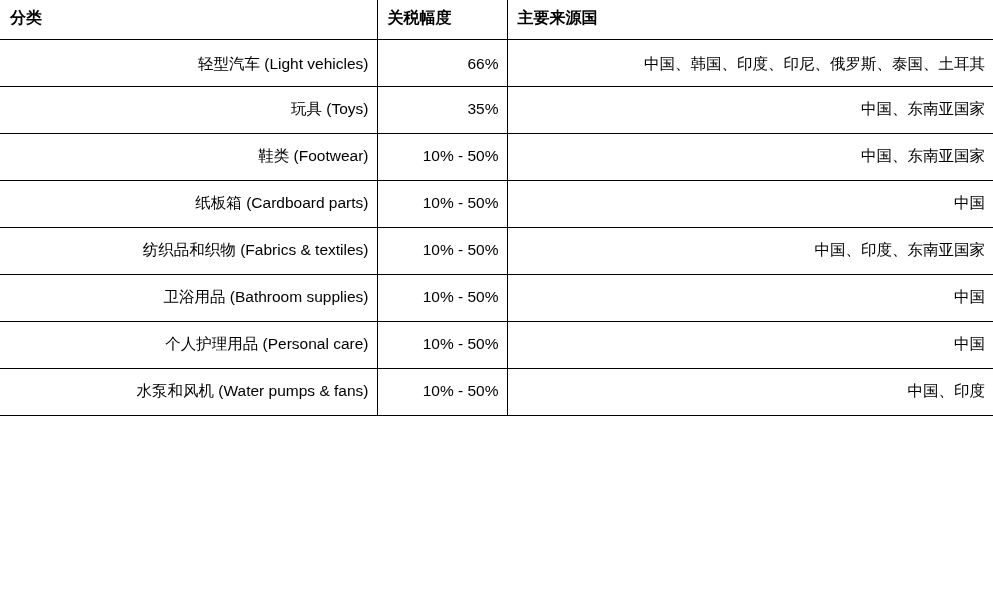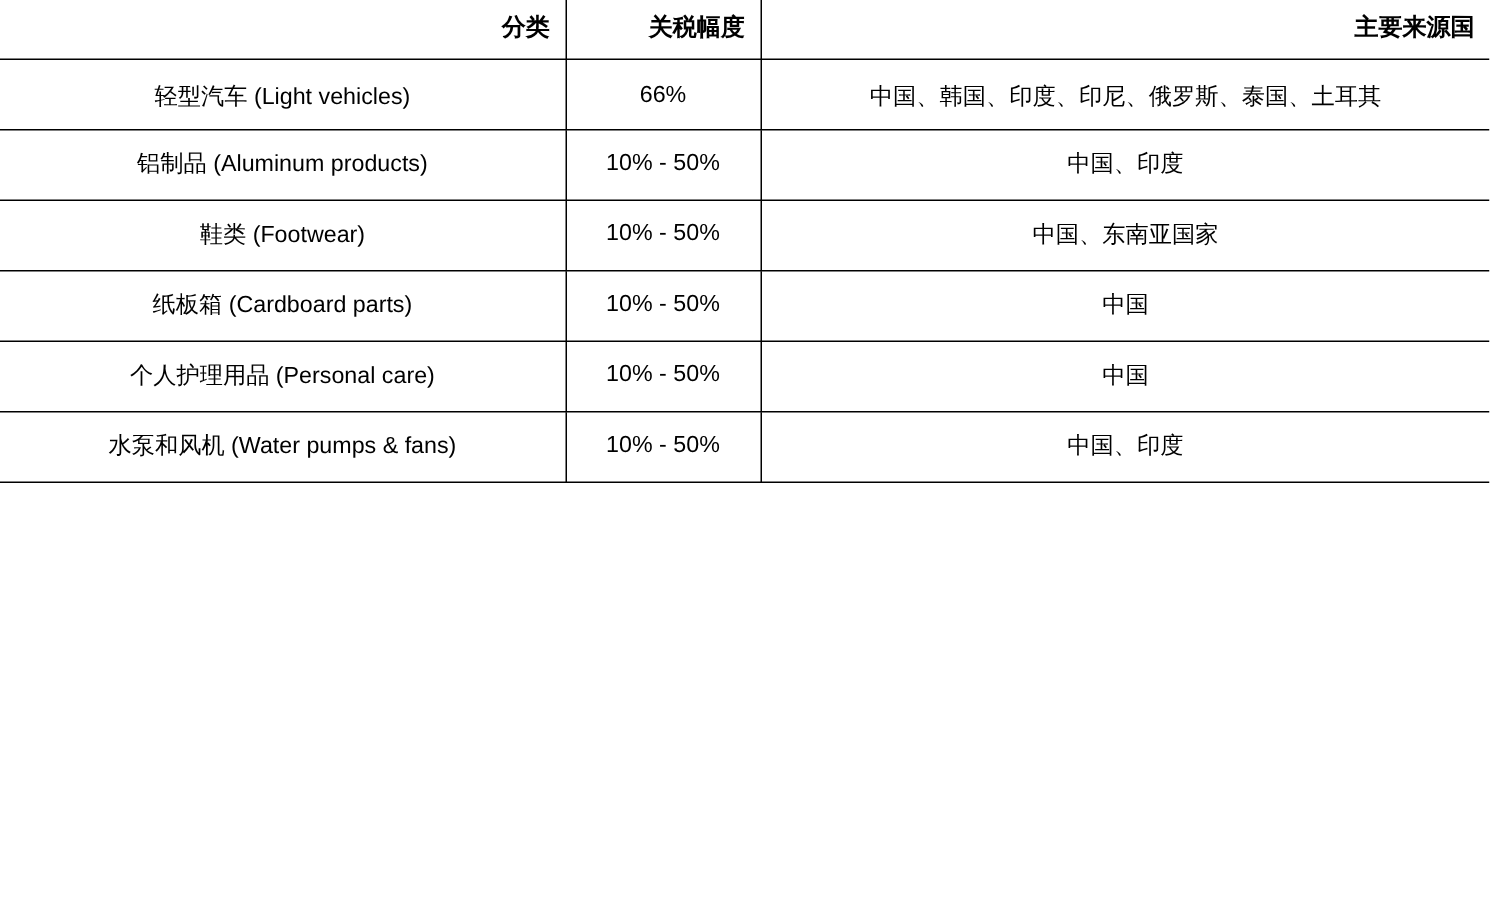--- a/index.html
+++ b/index.html
@@ -21,35 +21,35 @@
     font-size: 15.5px;
   }
   table.tariff-table col.col-category { width: 377px; }
   table.tariff-table col.col-rate { width: 130px; }
   table.tariff-table col.col-sources { width: 486px; }
 
   table.tariff-table th {
     border-bottom: 1px solid #000000;
     border-right: 1px solid #000000;
     font-weight: bold;
-    text-align: right;
+    text-align: left;
     padding: 8px 10px 10px 10px;
     vertical-align: middle;
     font-size: 16px;
     height: 30px;
     box-sizing: border-box;
   }
   table.tariff-table th:last-child {
     border-right: none;
     margin-left: 12px;
   }
   table.tariff-table td {
     border-bottom: 1px solid #000000;
     border-right: 1px solid #000000;
-    text-align: center;
+    text-align: right;
     padding: 6px 8px 8px 8px;
     vertical-align: middle;
     height: 47px;
     box-sizing: border-box;
     white-space: nowrap;
     overflow: hidden;
   }
   table.tariff-table td:last-child {
     border-right: none;
   }
@@ -77,31 +77,41 @@
       <th>主要来源国</th>
     </tr>
   </thead>
   <tbody id="table-body">
       <tr>
         <td>轻型汽车 (Light vehicles)</td>
         <td>66%</td>
         <td>中国、韩国、印度、印尼、俄罗斯、泰国、土耳其</td>
       </tr>
       <tr>
-        <td>铝制品 (Aluminum products)</td>
-        <td>10% - 50%</td>
-        <td>中国、印度</td>
+        <td>玩具 (Toys)</td>
+        <td>35%</td>
+        <td>中国、东南亚国家</td>
       </tr>
       <tr>
         <td>鞋类 (Footwear)</td>
         <td>10% - 50%</td>
         <td>中国、东南亚国家</td>
       </tr>
       <tr>
         <td>纸板箱 (Cardboard parts)</td>
+        <td>10% - 50%</td>
+        <td>中国</td>
+      </tr>
+      <tr>
+        <td>纺织品和织物 (Fabrics &amp; textiles)</td>
+        <td>10% - 50%</td>
+        <td>中国、印度、东南亚国家</td>
+      </tr>
+      <tr>
+        <td>卫浴用品 (Bathroom supplies)</td>
         <td>10% - 50%</td>
         <td>中国</td>
       </tr>
       <tr>
         <td>个人护理用品 (Personal care)</td>
         <td>10% - 50%</td>
         <td>中国</td>
       </tr>
       <tr>
         <td>水泵和风机 (Water pumps &amp; fans)</td>

